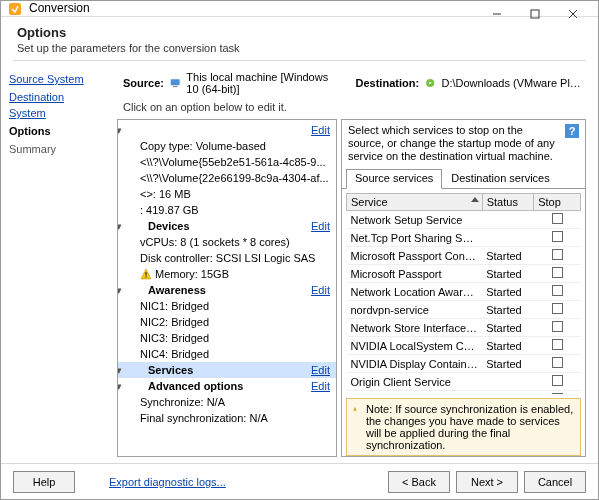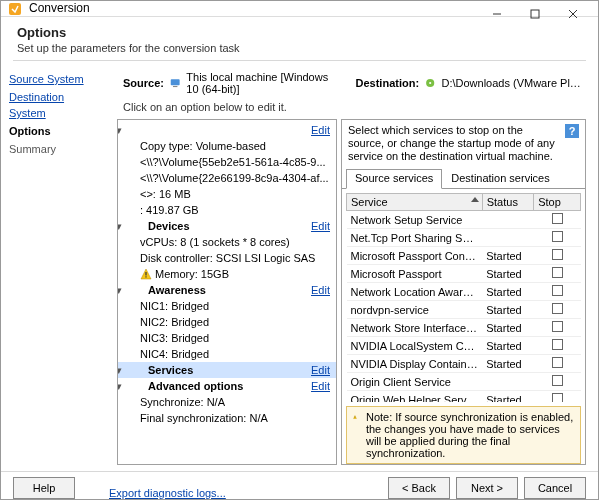--- a/index.html
+++ b/index.html
@@ -41,21 +41,21 @@
 .tabs { display: flex; border-bottom: 1px solid #999; padding: 4px 4px 0; gap: 0; }
 .tab { padding: 2px 8px 3px; border: 1px solid transparent; cursor: default; }
 .tab.active { border: 1px solid #999; border-bottom: 1px solid #fff; margin-bottom: -1px; background: #fff; }
 .grid-wrap { flex: 1; overflow-y: auto; padding: 4px; min-height: 0; }
 table { width: 100%; border-collapse: collapse; table-layout: fixed; }
 th { background: #f0f0f0; border: 1px solid #bbb; padding: 2px 4px; text-align: left; font-weight: 400; position: relative; }
 th .sort { position: absolute; right: 3px; top: 3px; border-left: 4px solid transparent; border-right: 4px solid transparent; border-bottom: 5px solid #555; }
 td { padding: 2px 4px; border-bottom: 1px solid #eee; white-space: nowrap; overflow: hidden; text-overflow: ellipsis; }
 .chk { width: 11px; height: 11px; border: 1px solid #666; display: inline-block; background: #fff; }
 .note { margin: 4px 4px 0; padding: 4px 6px; background: #fdf7e3; border: 1px solid #e2c36a; display: flex; gap: 6px; align-items: flex-start; }
-.footer { height: 28px; border-top: 1px solid #d8d8d8; display: flex; align-items: flex-end; padding: 0 12px; gap: 6px; }
+.footer { height: 36px; border-top: 1px solid #d8d8d8; display: flex; align-items: center; padding: 0 12px; gap: 6px; }
 .footer .spacer { flex: 1; }
 .btn { min-width: 62px; height: 22px; border: 1px solid #888; background: #f2f2f2; display: inline-flex; align-items: center; justify-content: center; padding: 0 10px; }
 .link { color: #0645ad; text-decoration: underline; margin-left: 28px; }
 </style>
 </head>
 <body>
 
 <div class="titlebar">
   <svg class="ico" viewBox="0 0 16 16">
       <rect x="2" y="2" width="12" height="12" fill="#f5a623" rx="2"></rect>

